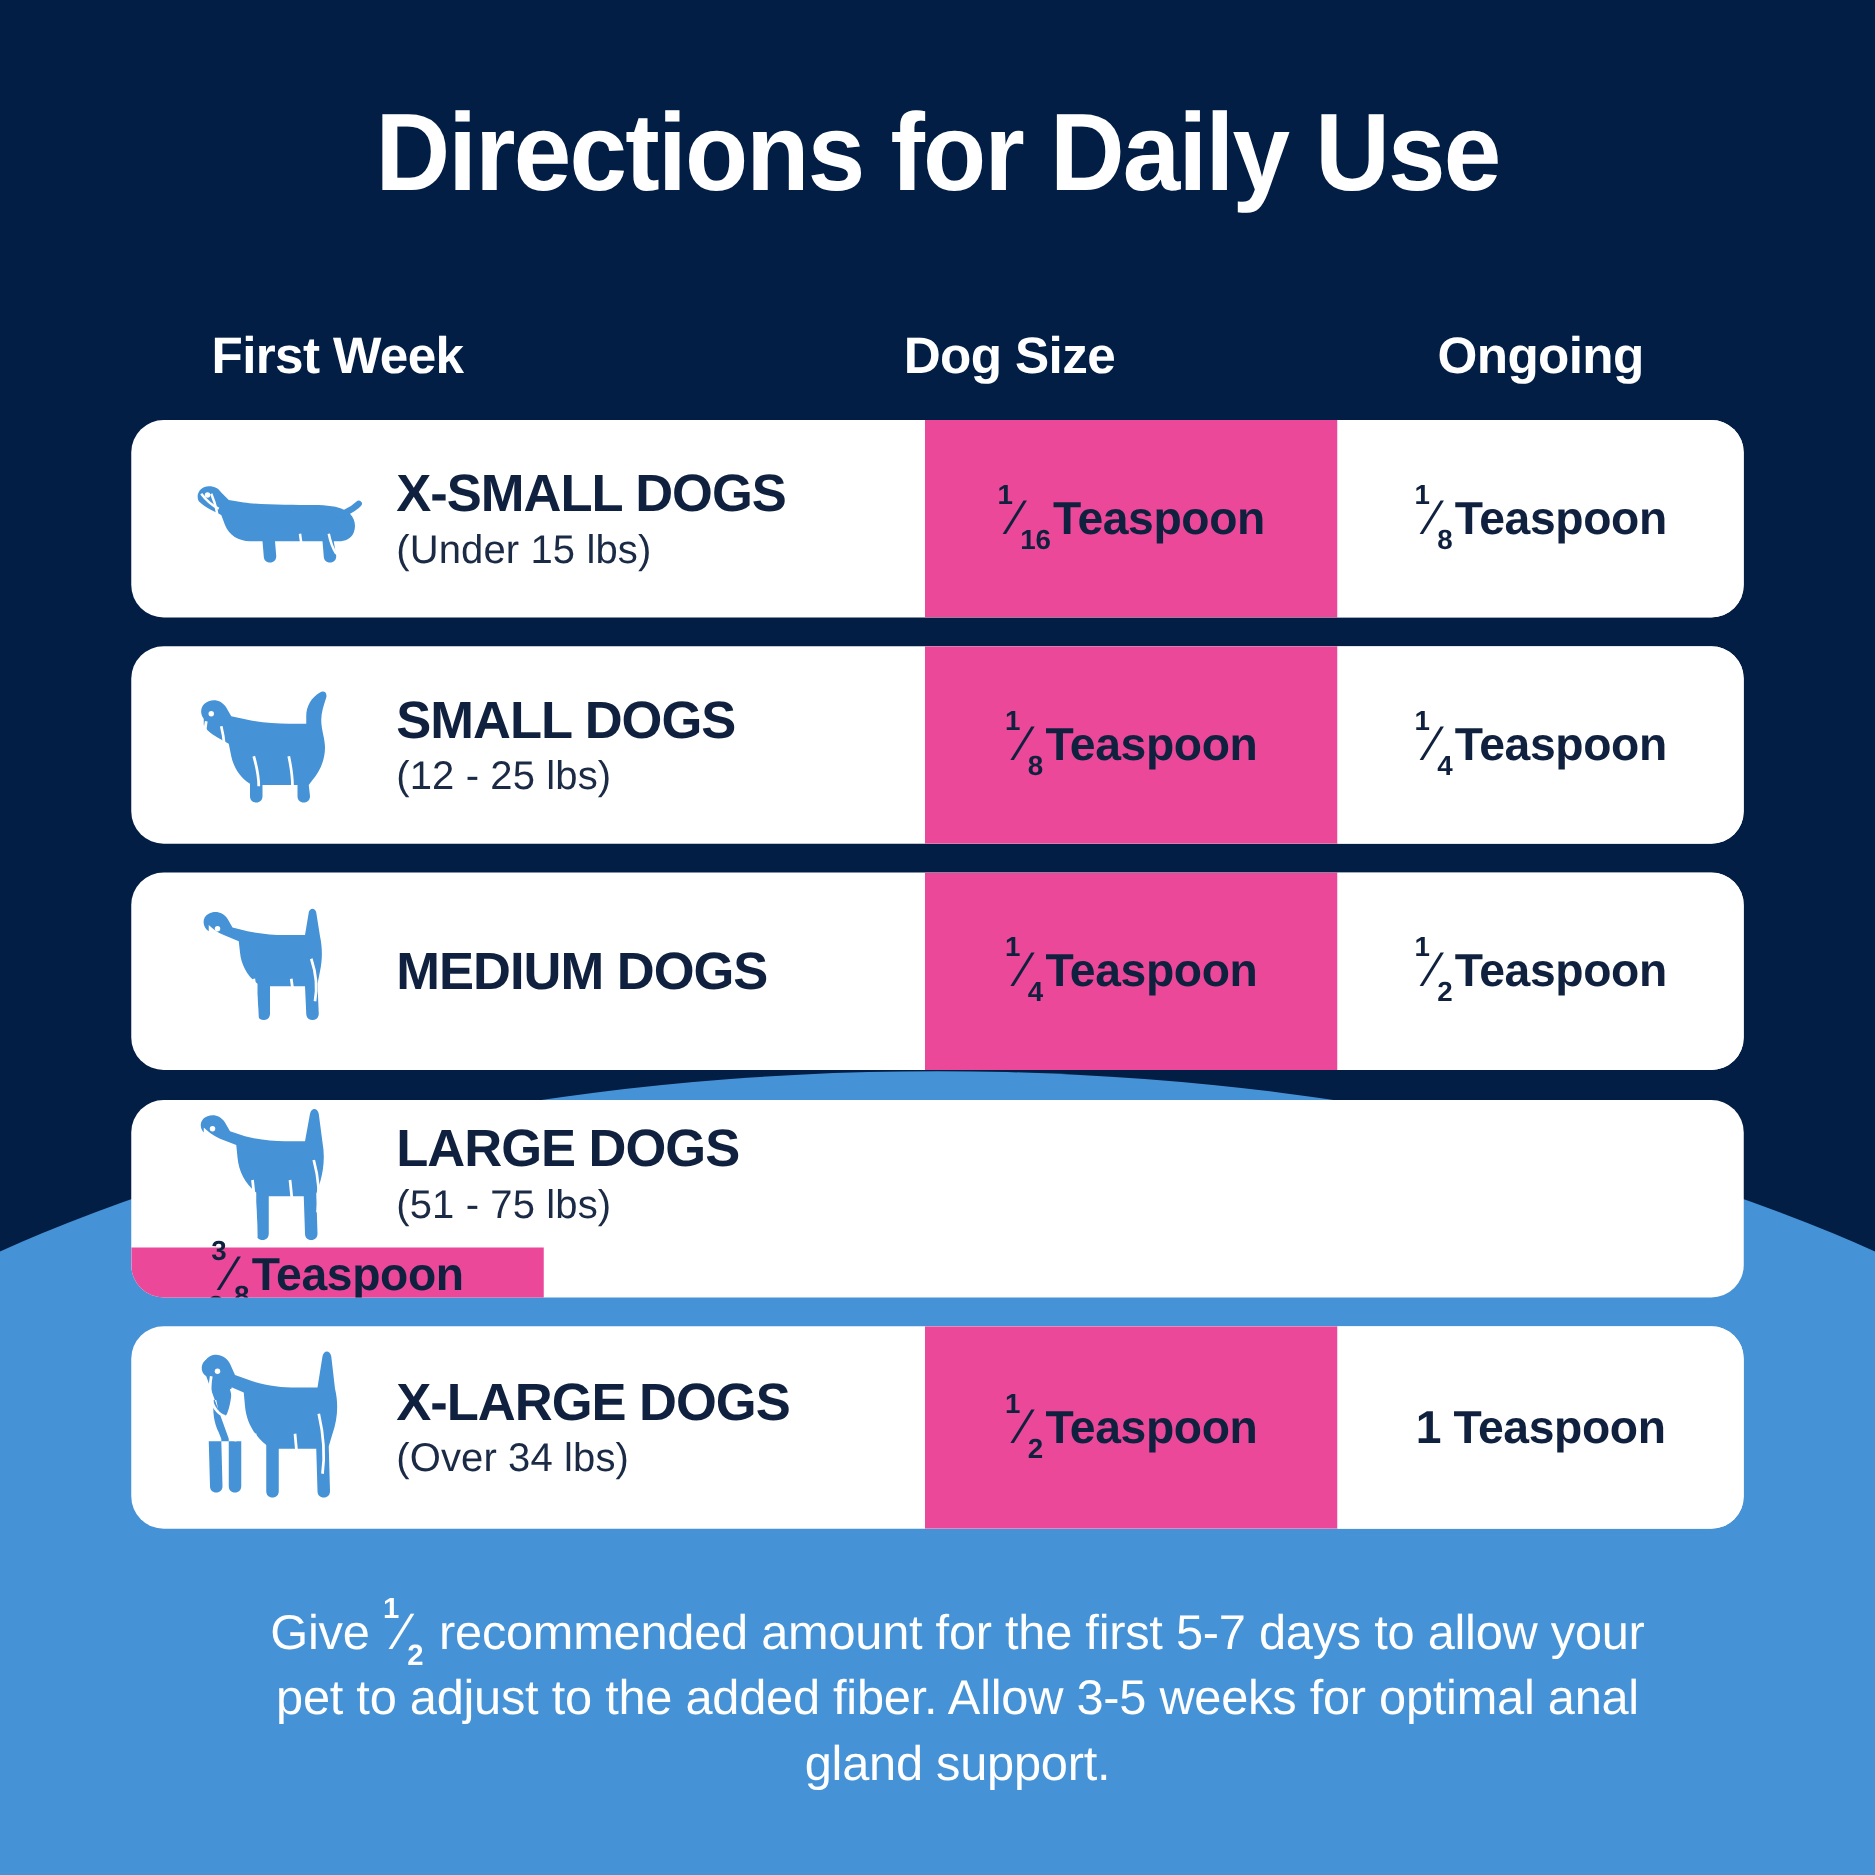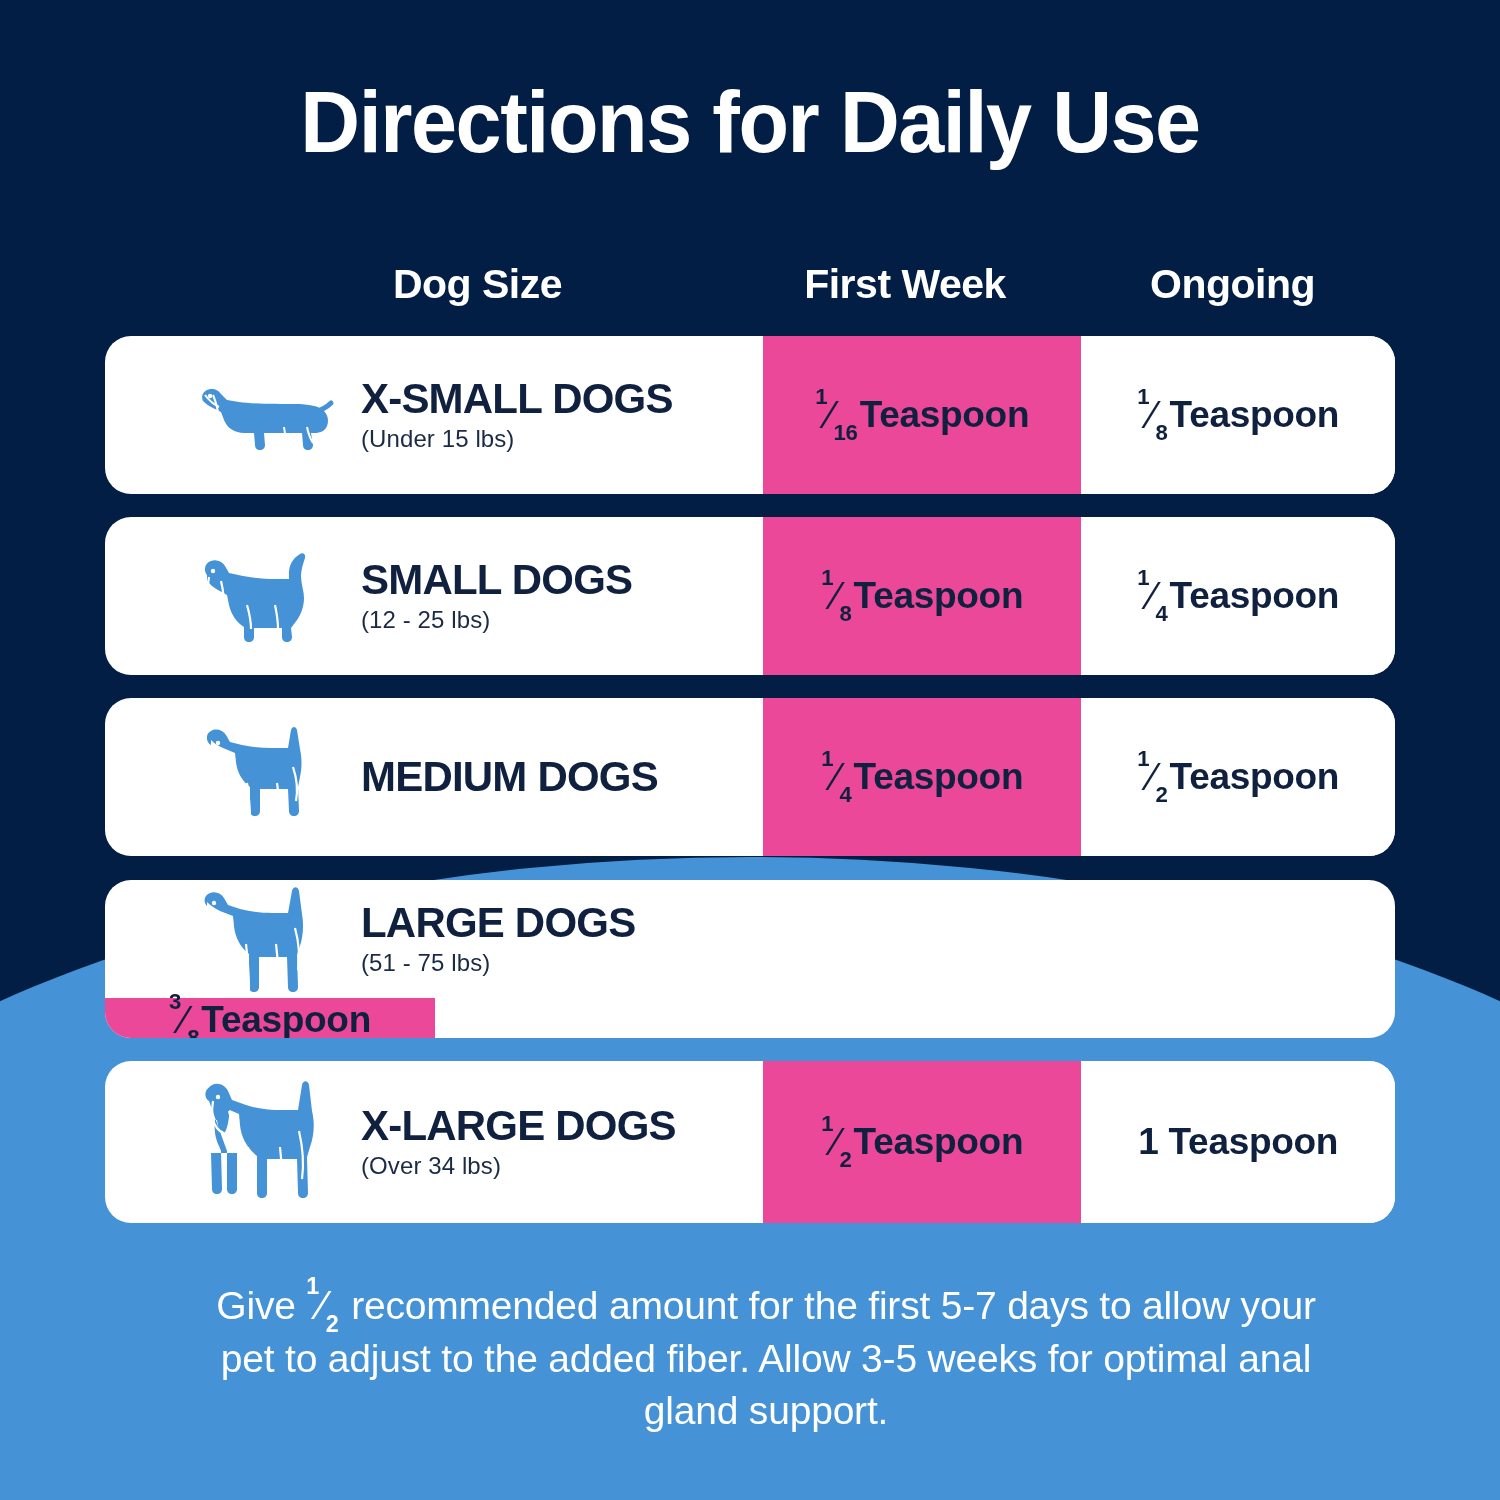--- a/index.html
+++ b/index.html
@@ -94,21 +94,20 @@
   .row.r2 { top: 698px; }
   .row.r3 { top: 880px; flex-direction: column; }
   .row.r4 { top: 1061px; height: 162px; }
 
   .cell-size {
     width: 635px;
     display: flex;
     align-items: center;
     padding-left: 40px;
     gap: 22px;
-    margin-left: 44px;
   }
 
   .dog-icon {
     width: 150px;
     height: 118px;
     flex: 0 0 150px;
     display: flex;
     align-items: center;
     justify-content: center;
   }
@@ -118,21 +117,21 @@
   .size-name {
     color: #10213F;
     font-size: 42px;
     font-weight: 700;
     letter-spacing: -0.8px;
     line-height: 1.08;
     white-space: nowrap;
   }
   .size-weight {
     color: #1B2A45;
-    font-size: 24px;
+    font-size: 32px;
     font-weight: 400;
     letter-spacing: 0.1px;
     line-height: 1.2;
     margin-top: 3px;
     white-space: nowrap;
   }
 
   .cell-dose {
     display: flex;
     align-items: center;
@@ -177,22 +176,22 @@
 </head>
 <body>
 
 <div id="page">
 
   <div id="blue-arc"></div>
 
   <div id="title">Directions for Daily Use</div>
 
   <div id="col-headers">
+    <div class="colhead c-first">First Week</div>
     <div class="colhead c-size">Dog Size</div>
-    <div class="colhead c-first">First Week</div>
     <div class="colhead c-ongoing">Ongoing</div>
   </div>
 
   <div class="row r0">
     <div class="cell-size">
       <span class="dog-icon">
         <svg viewBox="0 0 150 100" width="150" height="100">
           <g fill="#4592D6">
             <path d="M14 36 c-3-6 2-12 8-12 c5 0 8 2 10 5 l6 6 l12 2 c14 2 40 2 56 2 c14 0 24 2 29 7 c4 4 5 10 3 15 c-2 5-7 7-12 7 l-4 0 l2 12 c0 3-2 5-5 5 c-3 0-5-2-5-5 l-1-12 l-38 0 l1 12 c0 3-2 5-5 5 c-3 0-5-2-5-5 l-1-12 l-10 0 c-9 0-17-5-20-13 l-3-8 l-8-4 c-4-2-7-4-10-7z"></path>
             <circle cx="21" cy="31" r="2.2" fill="#FFFFFF"></circle>

